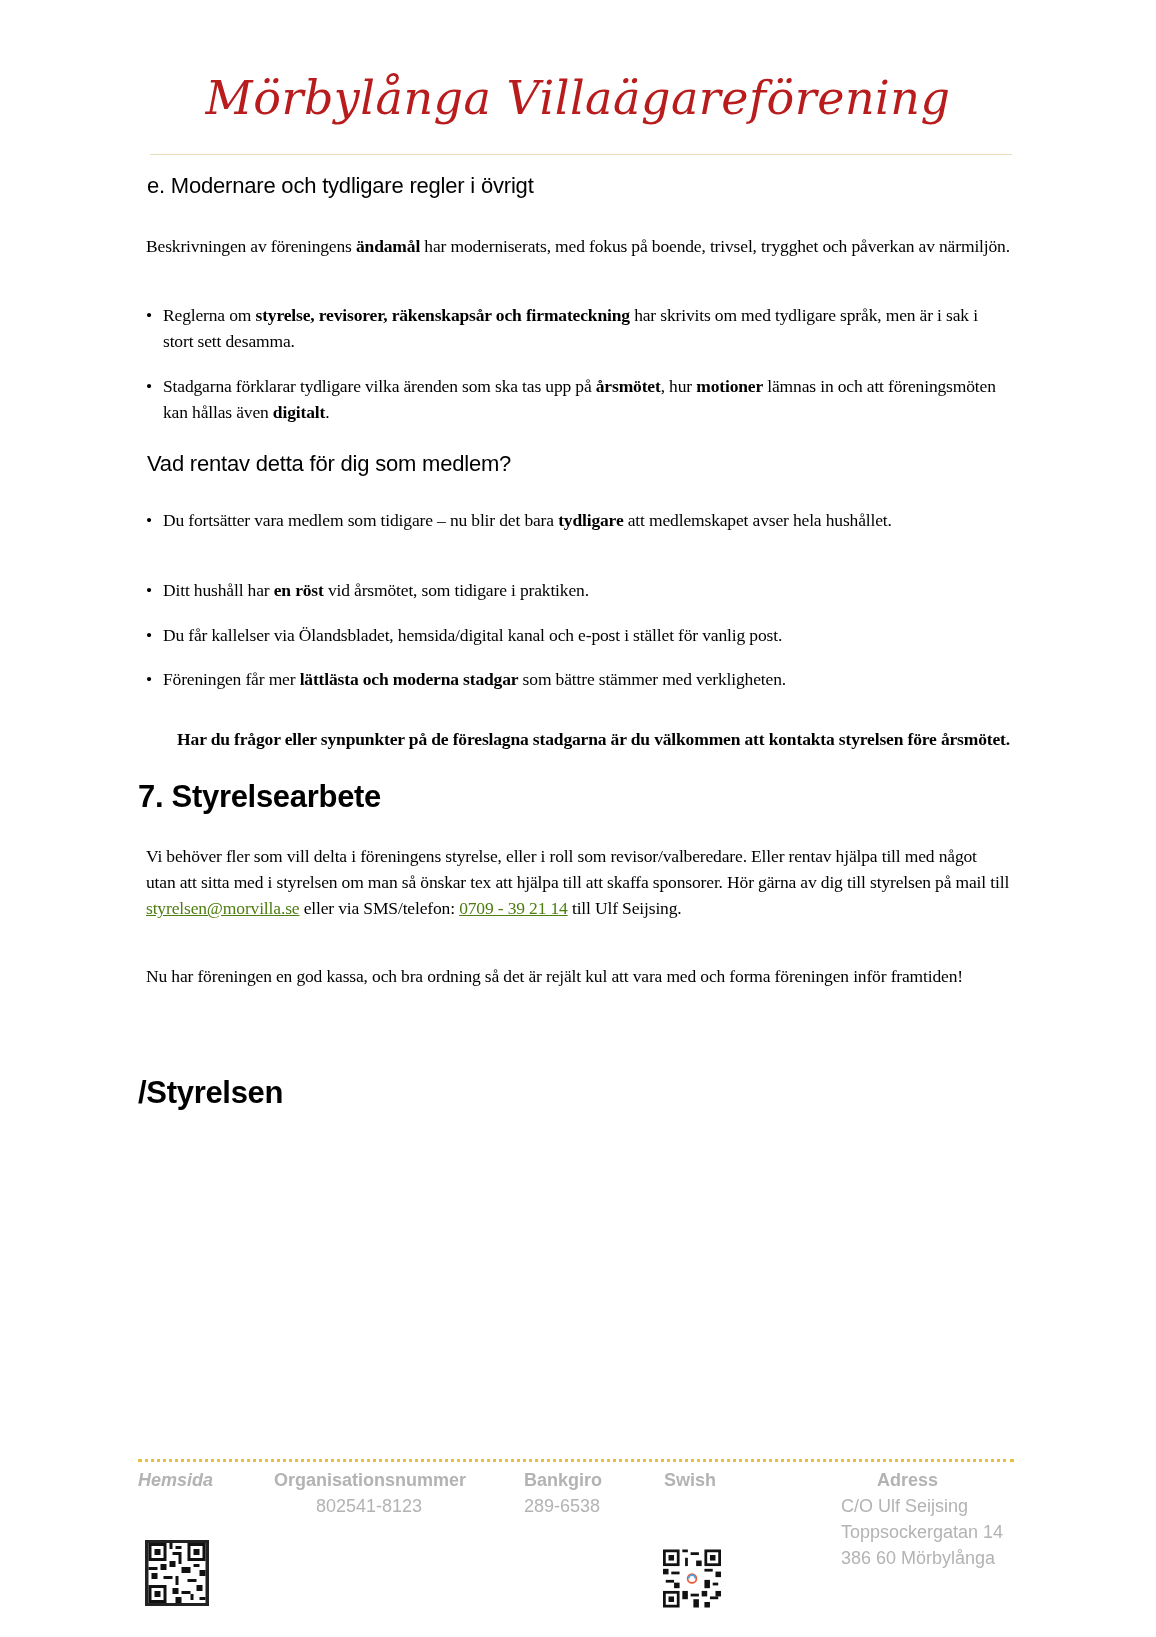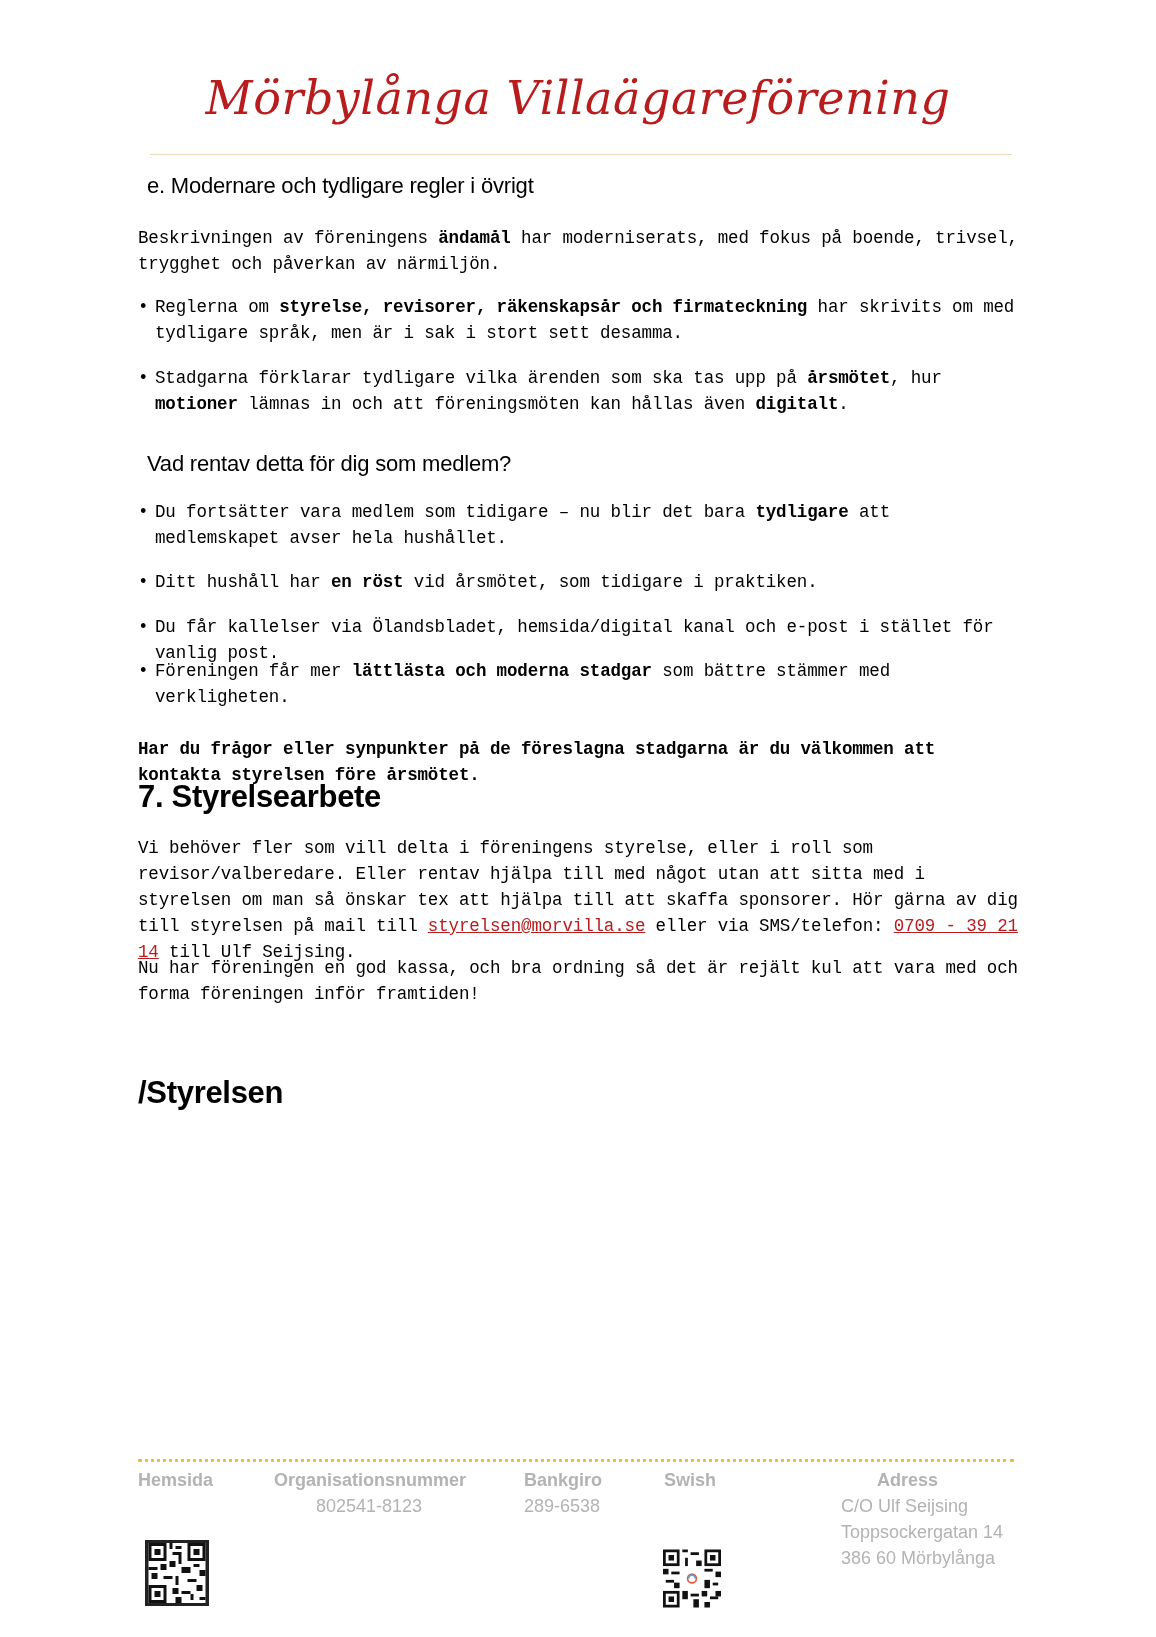--- a/index.html
+++ b/index.html
@@ -11,27 +11,27 @@
     font-family: "DejaVu Serif", serif; font-style: italic; font-size: 46px;
     color: #b91c1c; letter-spacing: 0.5px; line-height: 60px;
   }
   .brand-rule { position: absolute; left: 150px; top: 154px; width: 862px; height: 1px; background: #e6dcb8; }
 
   .content { position: absolute; left: 138px; width: 880px; }
 
   .h3 { font-family: "Liberation Sans", sans-serif; font-size: 22px; line-height: 28px; font-weight: normal; margin: 9px; letter-spacing: -0.2px; }
   .h2 { font-family: "Liberation Sans", sans-serif; font-size: 31px; line-height: 38px; font-weight: bold; margin: 0; letter-spacing: -0.3px; }
 
-  .p { font-family: Liberation Mono, monospace; font-size: 17.5px; line-height: 26px; margin: 0; letter-spacing: -0.15px; }
+  .p { font-family: Liberation Serif, serif; font-size: 17.5px; line-height: 26px; margin: 8px; letter-spacing: -0.15px; }
   .p b { font-weight: bold; }
 
   .bullet { position: relative; padding-left: 17px; }
   .bullet .dot { position: absolute; left: 0; top: 0; }
 
-  a.link { color: #b91c1c; text-decoration: underline; }
+  a.link { color: #4d7c0f; text-decoration: underline; }
 
   .footer-rule { position: absolute; left: 138px; top: 1459px; width: 876px; height: 0; border-top: 3px dotted #e8c040; }
   .f { position: absolute; font-family: "Liberation Sans", sans-serif; color: #b3b3b3; font-size: 18px; line-height: 26px; }
   .f.head { font-weight: bold; }
 
   .qr { position: absolute; background: #fff; }
   .qr svg { display: block; }
 </style>
 </head>
 <body>
@@ -70,21 +70,21 @@
   </div>
 
   <div class="content" style="top:614px;">
     <p class="p bullet"><span class="dot">•</span><span>Du får kallelser via Ölandsbladet, hemsida/digital kanal och e-post i stället för vanlig post.</span></p>
   </div>
 
   <div class="content" style="top:658px;">
     <p class="p bullet"><span class="dot">•</span><span>Föreningen får mer </span><b>lättlästa och moderna stadgar</b><span> som bättre stämmer med verkligheten.</span></p>
   </div>
 
-  <div class="content" style="top:736px;">
+  <div class="content" style="top:718px;text-align:right;">
     <p class="p" style="font-weight:bold;">Har du frågor eller synpunkter på de föreslagna stadgarna är du välkommen att kontakta styrelsen före årsmötet.</p>
   </div>
 
   <div class="content" style="top:778px;">
     <h2 class="h2">7. Styrelsearbete</h2>
   </div>
 
   <div class="content" style="top:835px;">
     <p class="p"><span>Vi behöver fler som vill delta i föreningens styrelse, eller i roll som revisor/valberedare. Eller rentav hjälpa till med något utan att sitta med i styrelsen om man så önskar tex att hjälpa till att skaffa sponsorer. Hör gärna av dig till styrelsen på mail till </span><a class="link" href="#">styrelsen@morvilla.se</a><span> eller via SMS/telefon: </span><a class="link" href="#">0709 - 39 21 14</a><span> till Ulf Seijsing.</span></p>
   </div>
@@ -92,21 +92,21 @@
   <div class="content" style="top:955px;">
     <p class="p">Nu har föreningen en god kassa, och bra ordning så det är rejält kul att vara med och forma föreningen inför framtiden!</p>
   </div>
 
   <div class="content" style="top:1074px;">
     <h2 class="h2">/Styrelsen</h2>
   </div>
 
   <div class="footer-rule"></div>
 
-  <div class="f head" style="left:138px; top:1467px;">Hemsida</div>
+  <div class="f head" style="left:138px; top:1467px;font-style:italic;">Hemsida</div>
 
   <div class="f head" style="left:274px; top:1467px;">Organisationsnummer</div>
   <div class="f" style="left:316px; top:1493px;">802541-8123</div>
 
   <div class="f head" style="left:524px; top:1467px;">Bankgiro</div>
   <div class="f" style="left:524px; top:1493px;">289-6538</div>
 
   <div class="f head" style="left:664px; top:1467px;">Swish</div>
 
   <div class="f head" style="left:841px; top:1467px;margin-left:36px;">Adress</div>

